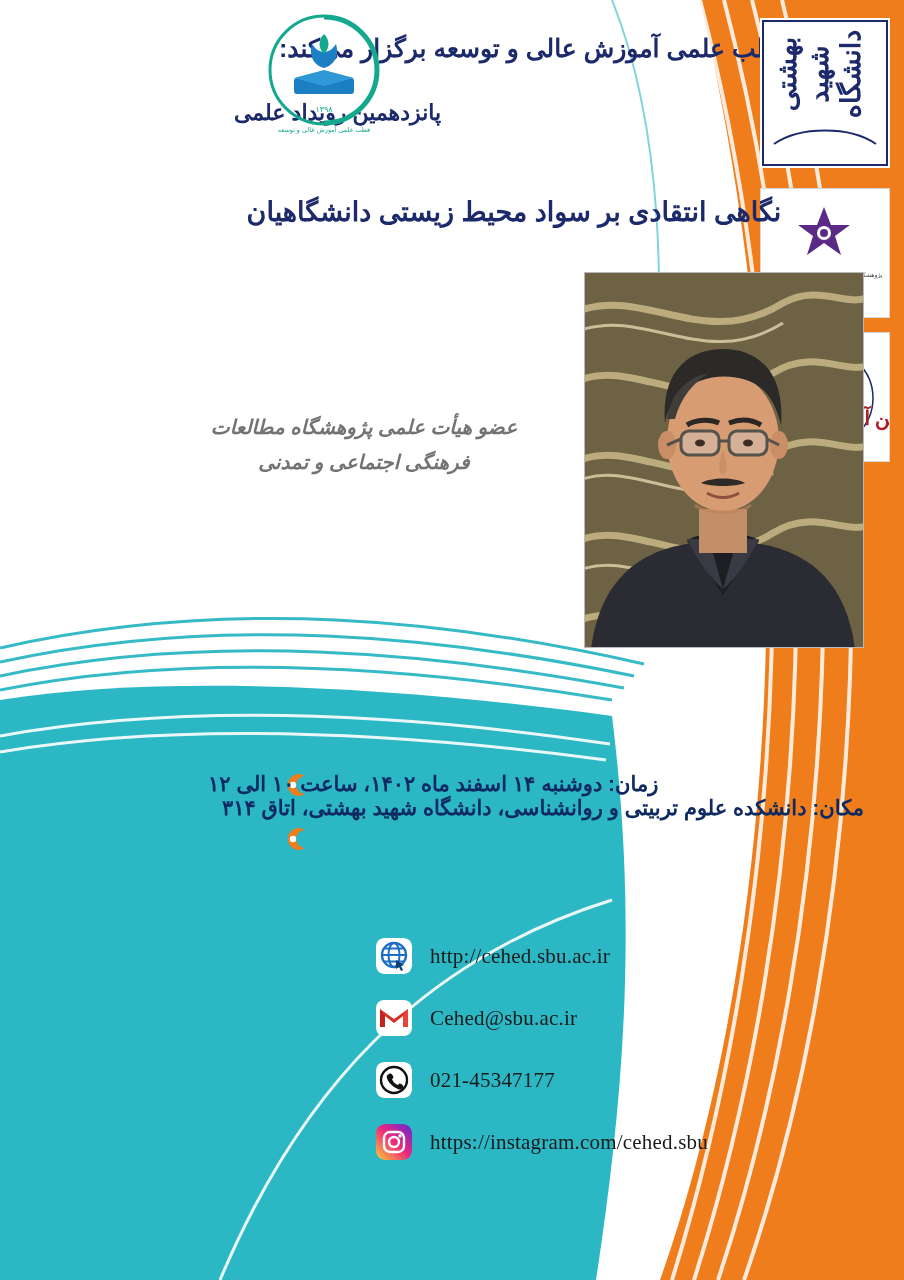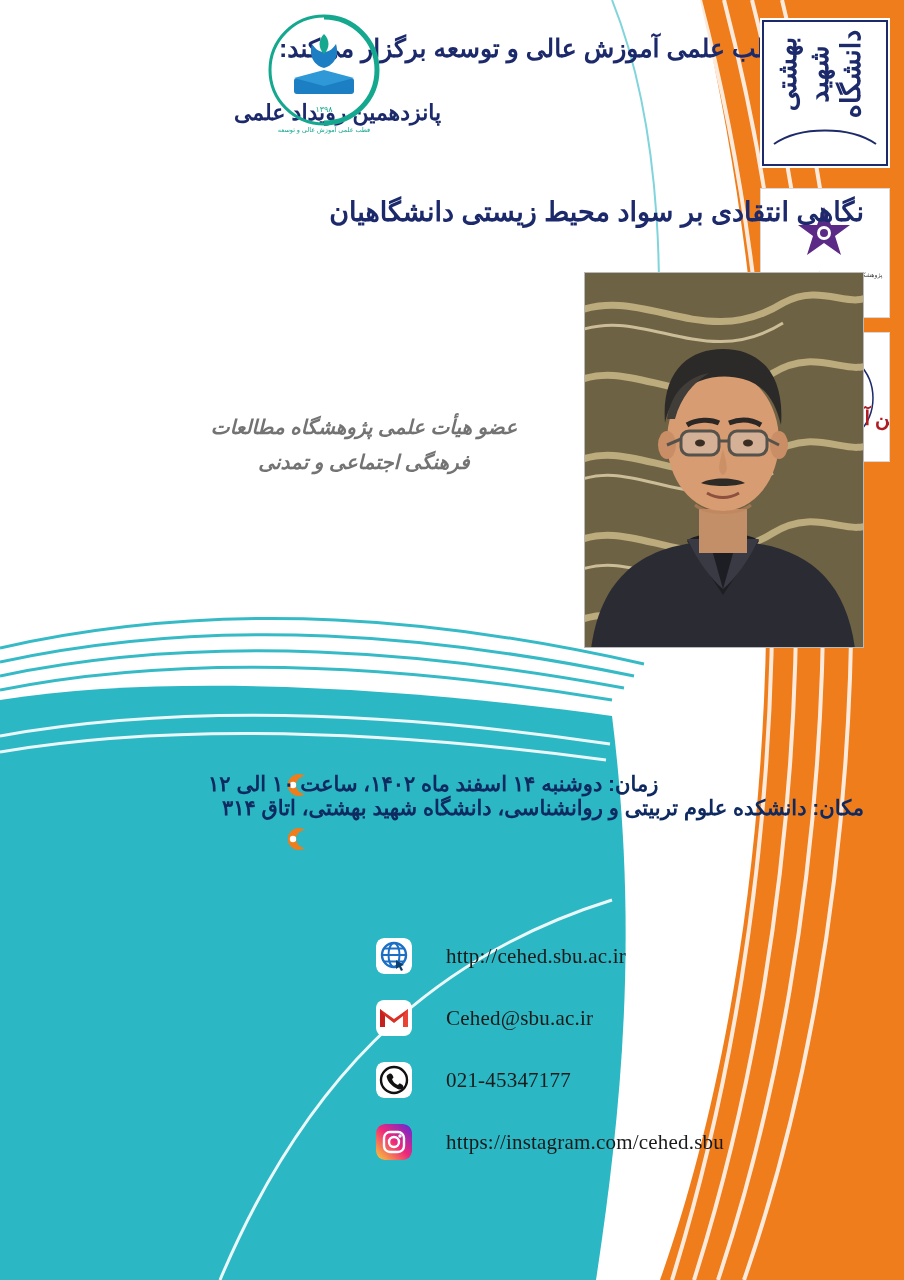--- a/index.html
+++ b/index.html
@@ -44,20 +44,21 @@
     position:absolute;background:#ffffff;border:1px solid #d9d9d9;
     box-sizing:border-box;overflow:hidden;
   }
   #sbu-logo-box{top:18px;left:760px;width:130px;height:150px;border:none;}
   #ihcs-logo-box{top:188px;left:760px;width:130px;height:130px;}
   #ihea-logo-box{top:332px;left:760px;width:130px;height:130px;}
 
   
   .main-title{
     position:absolute;top:196px;right:40px;width:700px;
+    text-align:center;
     font-weight:bold;font-size:27px;color:#1c2a6b;
     direction:rtl;
   }
 
   
   .photo-frame{
     position:absolute;top:272px;right:40px;width:280px;height:376px;
     border:1px solid #b9b9b9;box-sizing:border-box;overflow:hidden;
     background:#6b6144;
   }
@@ -86,21 +87,21 @@
     position:absolute;width:26px;height:26px;
   }
   #time-bullet{top:772px;left:283px;}
   #place-bullet{top:826px;left:283px;}
 
   
   .contacts{
     position:absolute;top:925px;right:0;width:560px;direction:ltr;
   }
   .contact-row{
-    display:flex;align-items:center;height:62px;padding-right:0;padding-left:18px;gap:16px;
+    display:flex;align-items:center;height:62px;padding-right:0;padding-left:18px;
   }
   .contact-icon{
     width:36px;height:36px;flex:0 0 36px;margin-left:14px;margin-right:18px;
     border-radius:8px;overflow:hidden;
     display:flex;align-items:center;justify-content:center;
   }
   .contact-text{
     font-family:"Liberation Serif", serif;
     font-size:21px;color:#1a1a1a;letter-spacing:.2px;
   }

